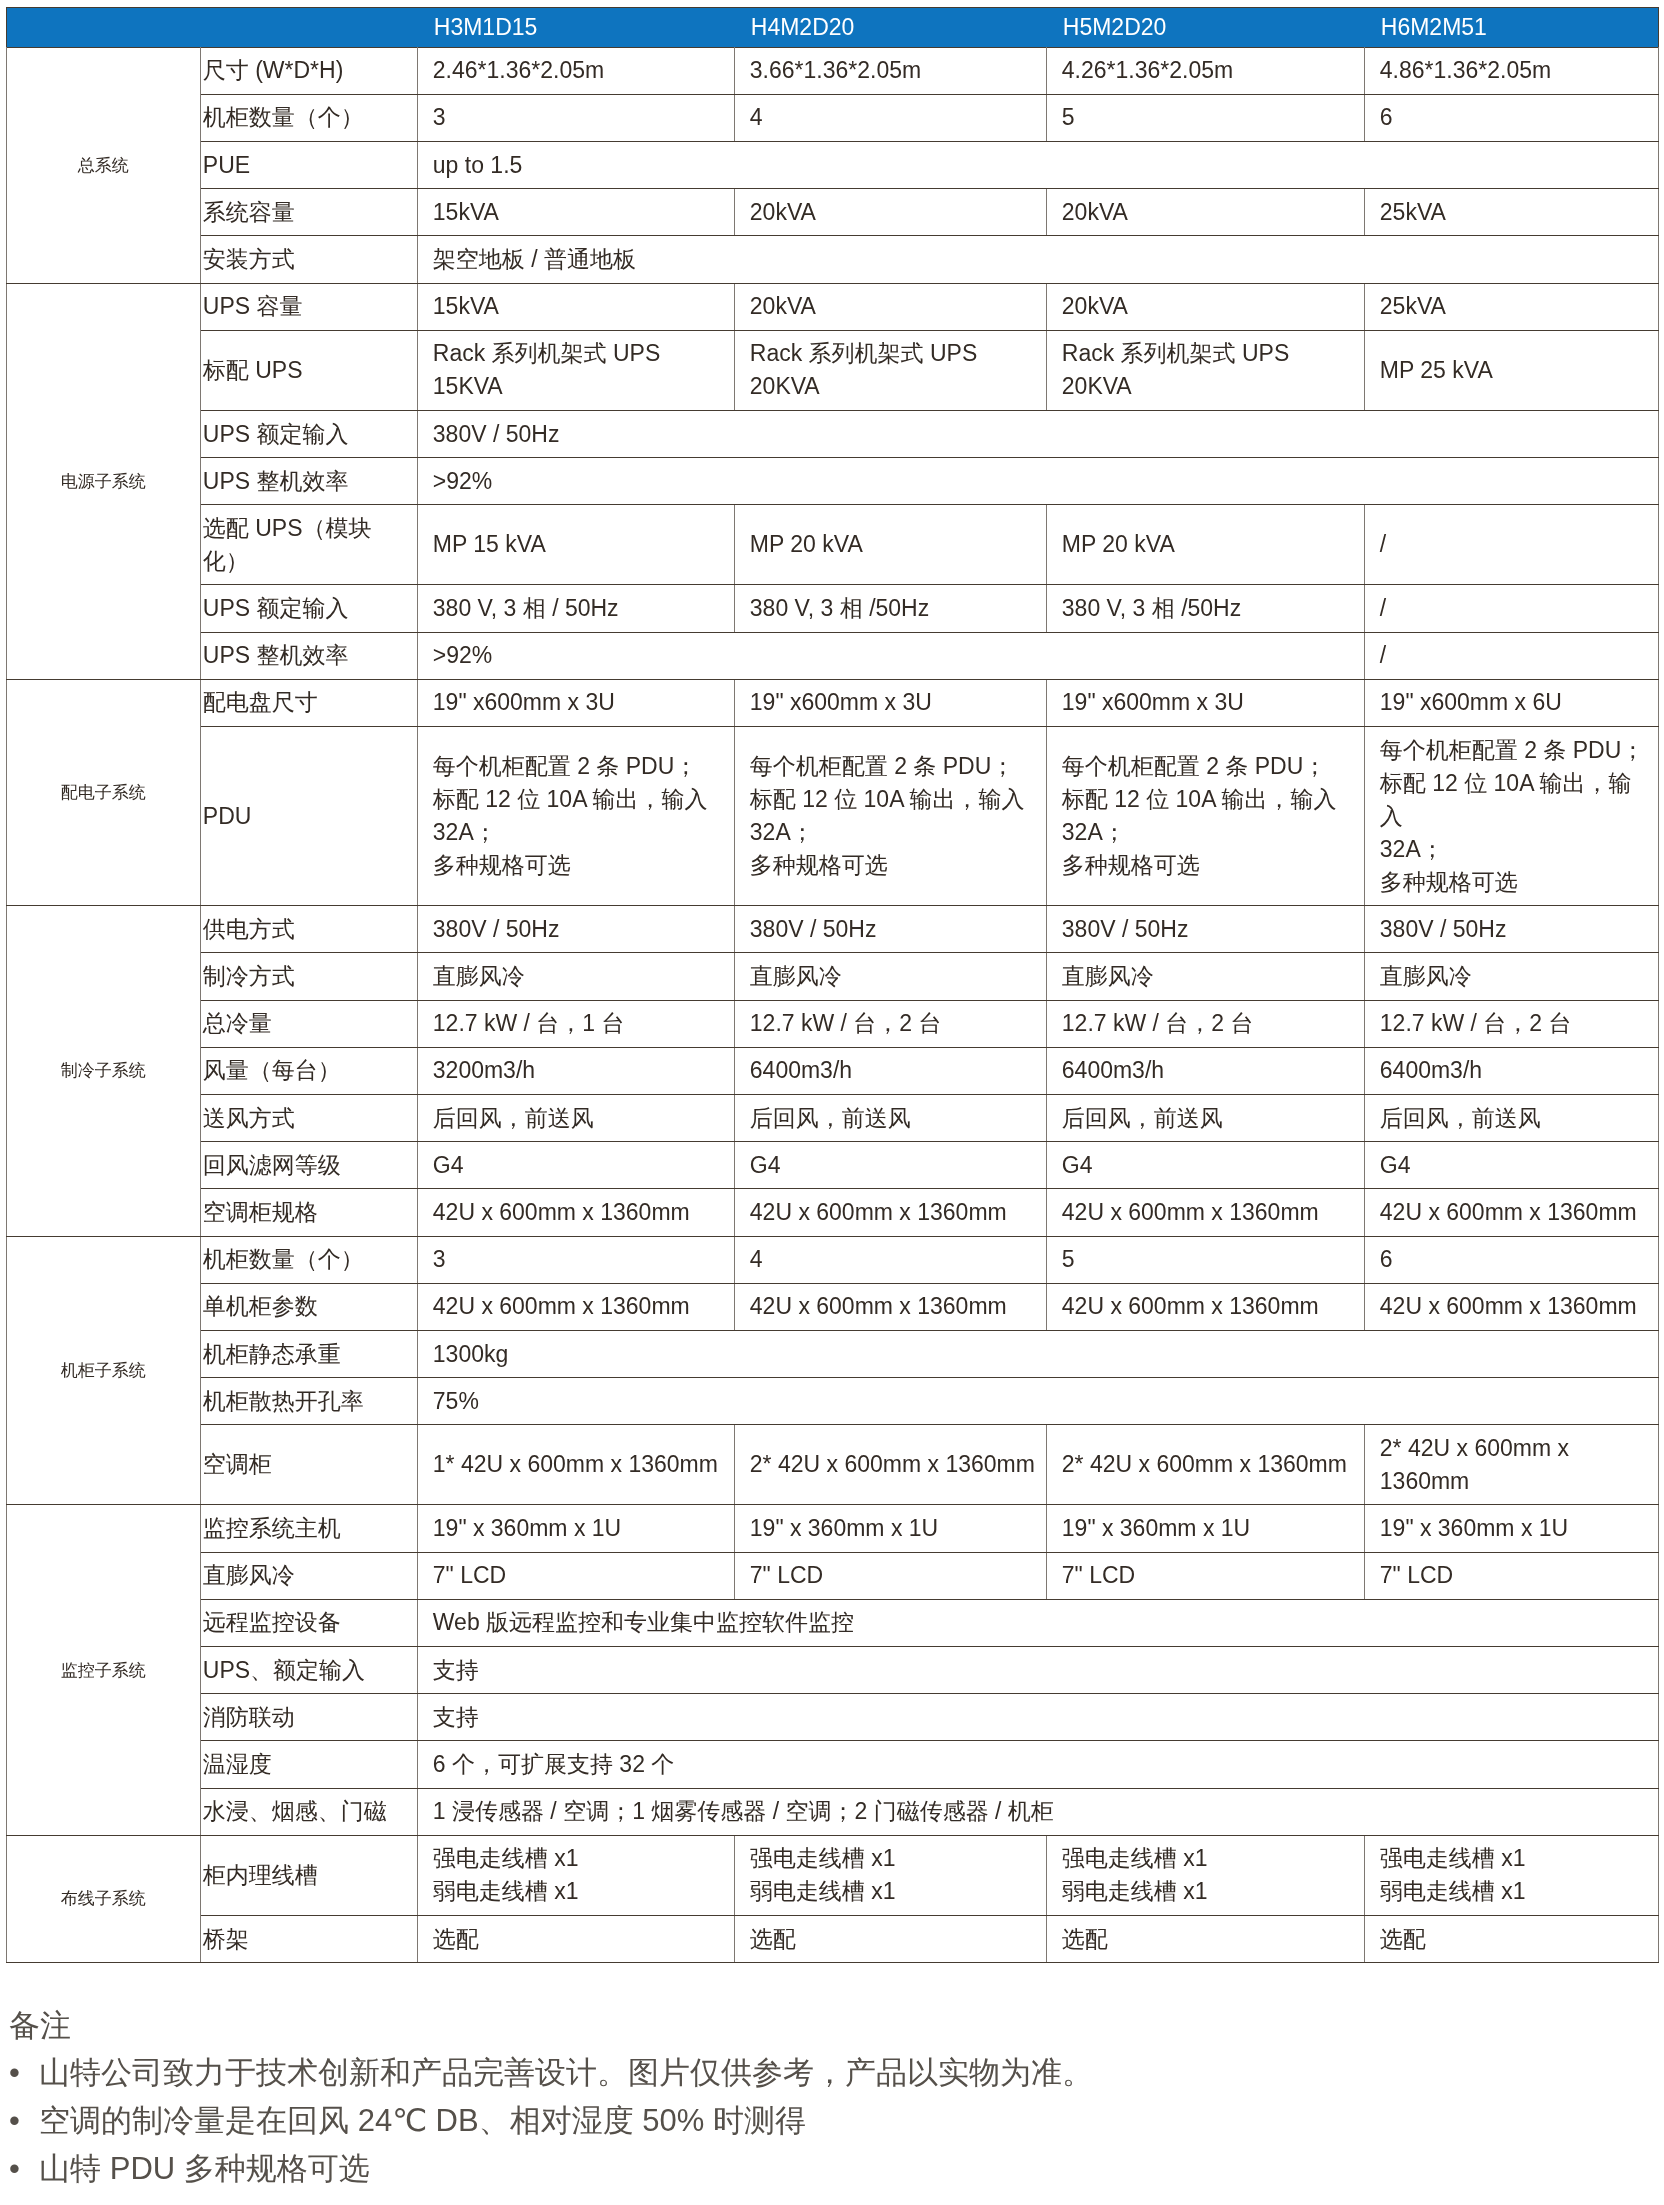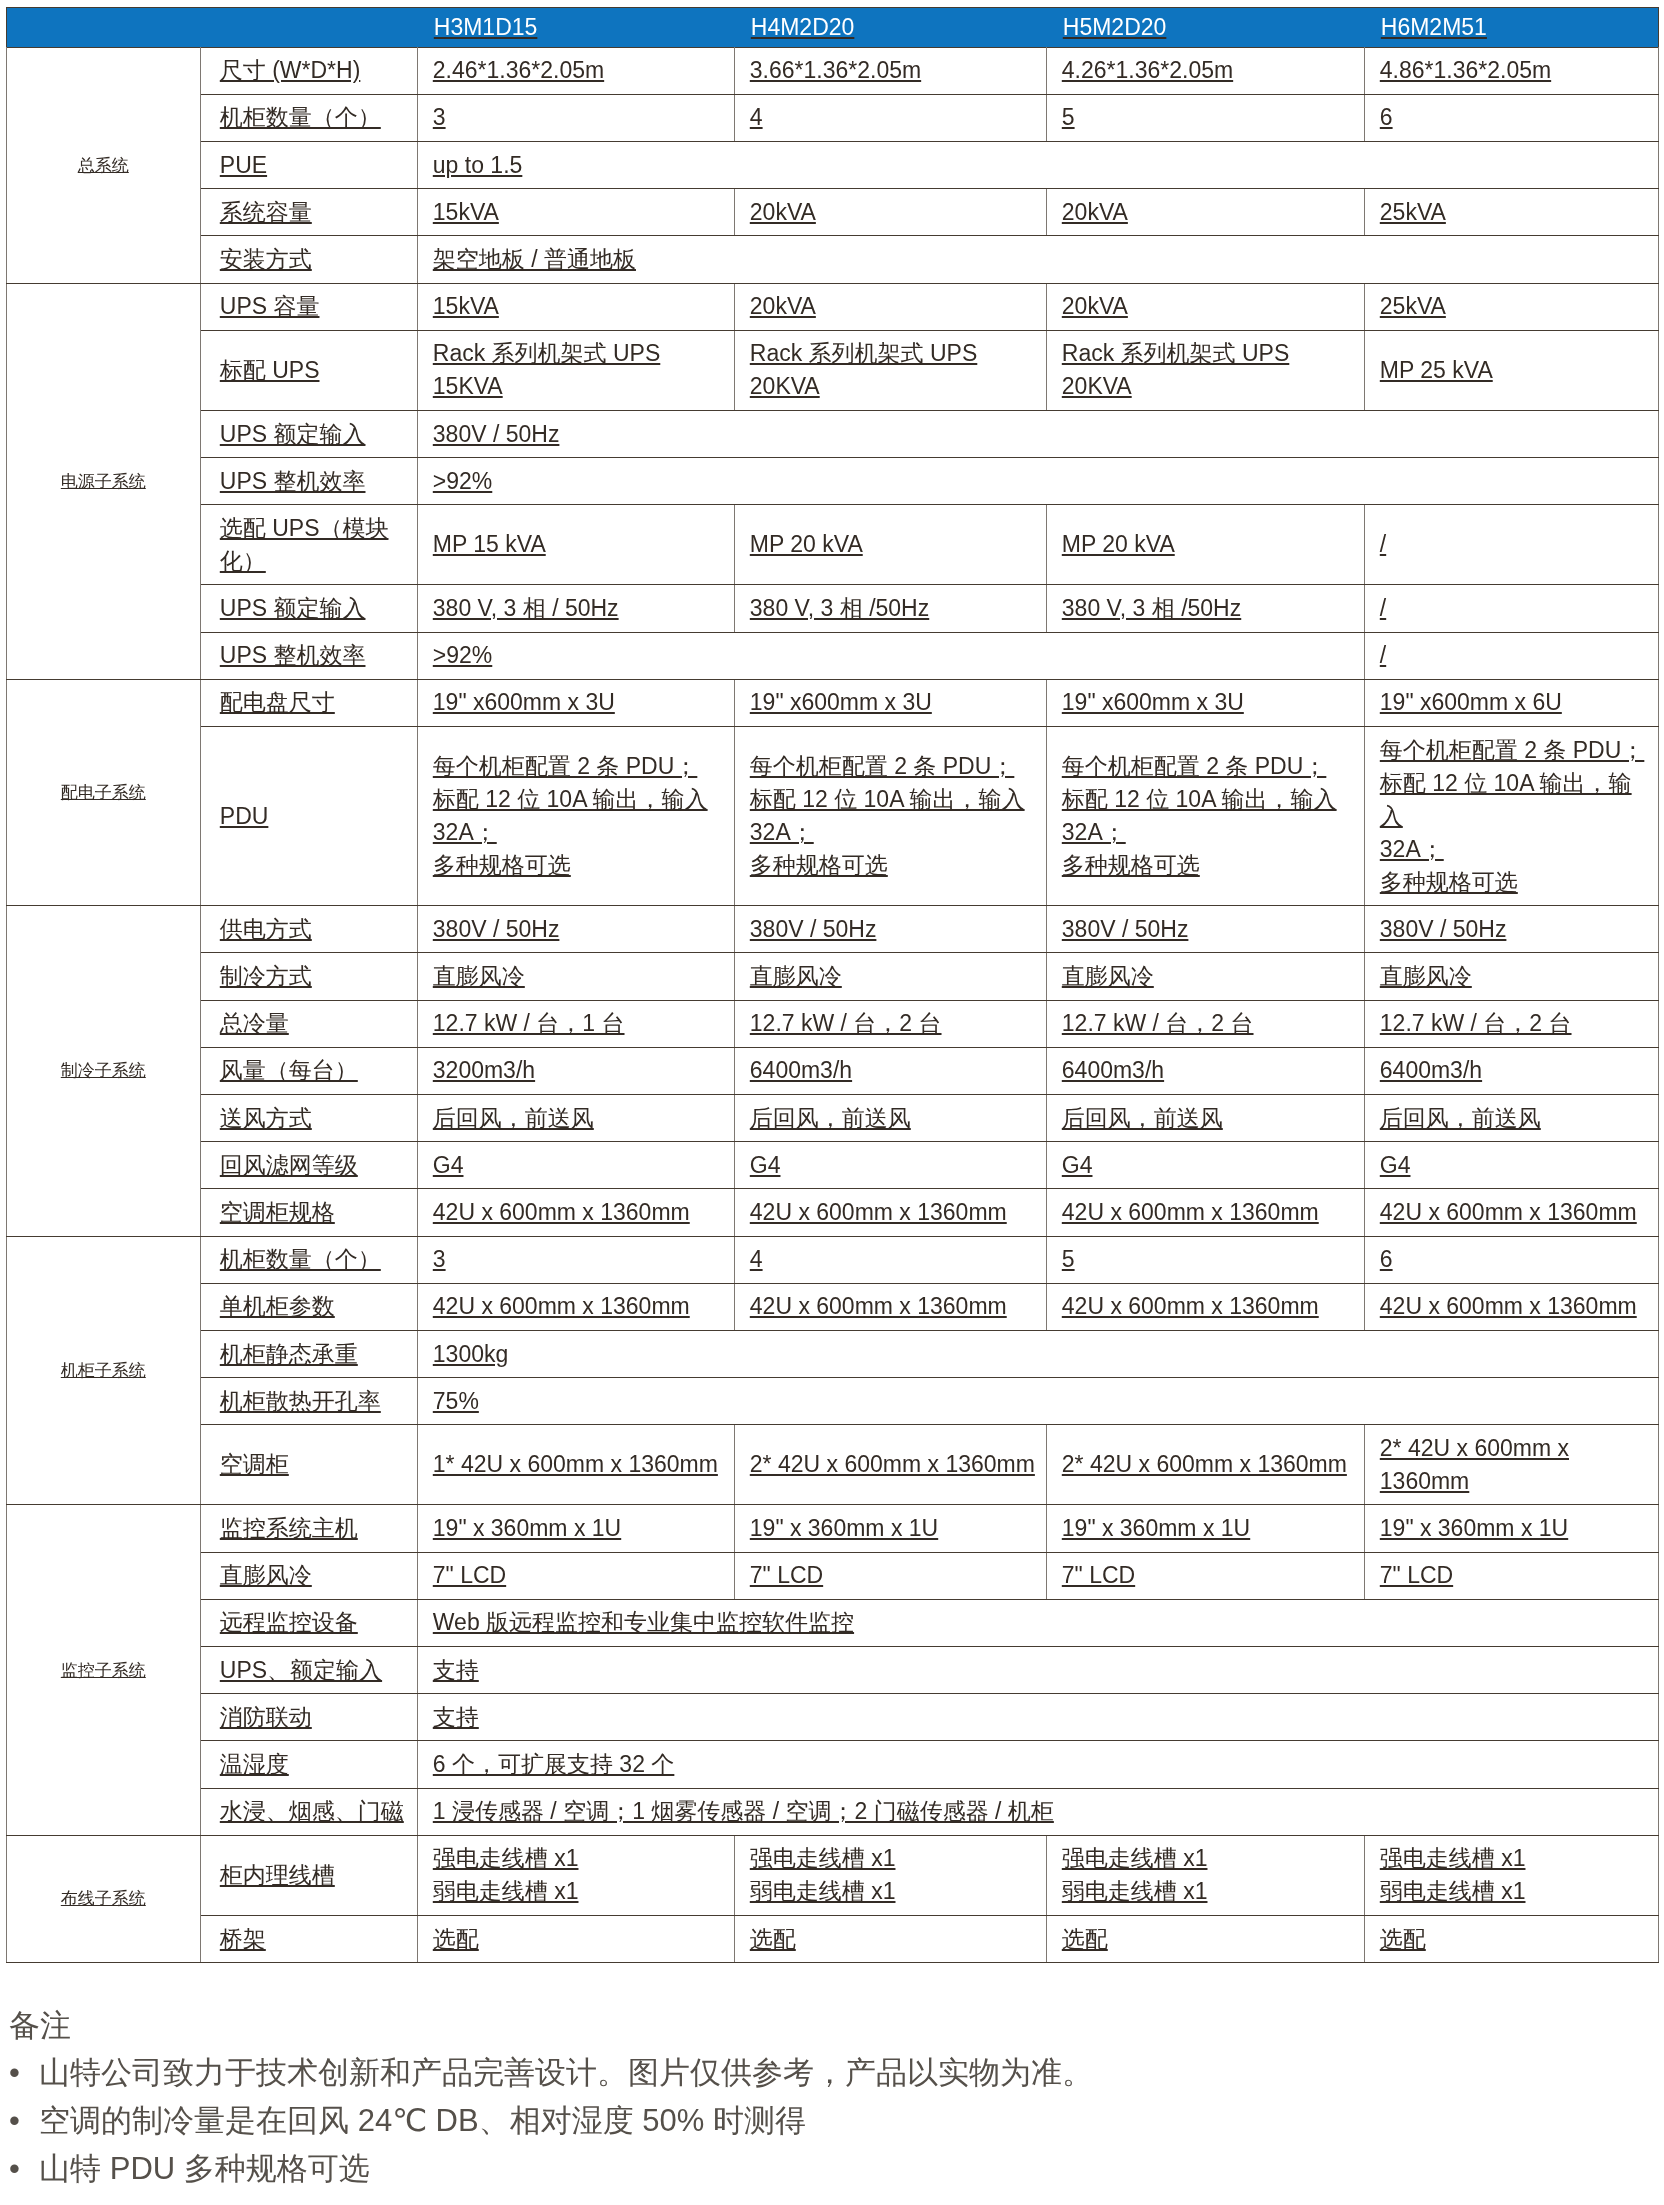--- a/index.html
+++ b/index.html
@@ -8,21 +8,20 @@
     font-family:"Liberation Sans","DejaVu Sans",sans-serif;
     color:var(--body-text,#332b25);
     box-sizing:border-box;
     padding:6.6px 5.8px;
   }
   table[data-name="spec-table"]{
     border-collapse:collapse;
     table-layout:fixed;
     width:1652px;
     border:1.7px solid var(--grid-dark,#453b31);
-    text-decoration:underline;
   }
   thead tr{height:40px;}
   th{
     background:var(--header-bg,#0e74bf);
     color:var(--header-text,#ffffff);
     font-weight:normal;
     text-align:left;
     font-size:23px;
     padding:0 0 0 16.5px;
     border:0;
@@ -39,21 +38,21 @@
     vertical-align:middle;
     white-space:pre-line;
     overflow:hidden;
   }
   td.group{
     text-align:center;
     font-size:17px;
     padding:6.6px 3.3px;
   }
   td.label{
-    padding-left:19px;
+    padding-left:2px;
   }
   .notes{
     margin:46px 0 0 3.3px;
     color:var(--notes-text,#55504a);
     font-size:31px;
   }
   .notes-title{line-height:33px;}
   .note-item{
     display:flex;
     align-items:flex-start;

